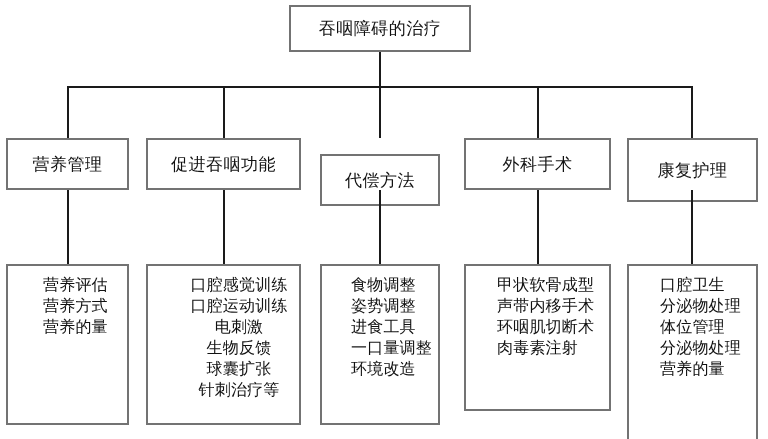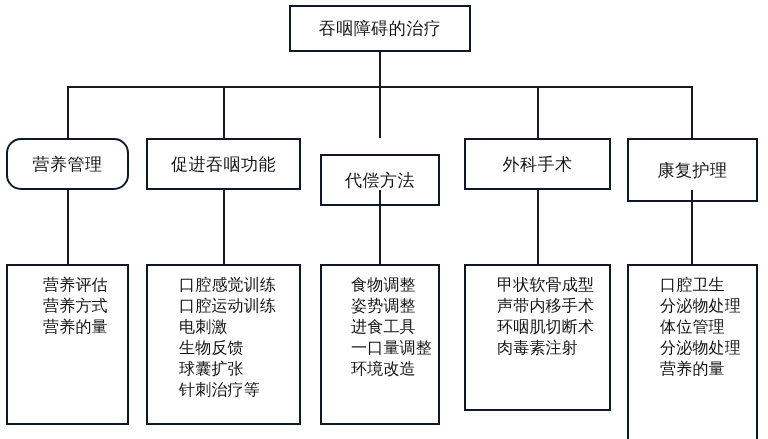--- a/index.html
+++ b/index.html
@@ -21,21 +21,21 @@
     position: absolute;
     background: #1a1a1a;
   }
   .v-line { width: 2px; }
   .h-line { height: 2px; }
 
   
   .box {
     position: absolute;
     box-sizing: border-box;
-    border: 2px solid #0f172a;
+    border: 2px solid #737373;
     background: #ffffff;
   }
 
   .root-box {
     display: flex;
     align-items: center;
     justify-content: center;
   }
   .root-label {
     font-size: 17px;
@@ -88,21 +88,21 @@
   <div class="line v-line" style="left:379px; top:52px; height:34px;"></div>
 
   <div class="line h-line" style="left:67px; top:86px; width:626px;"></div>
 
   <div class="line v-line" style="left:67px; top:86px; height:52px;"></div>
   <div class="line v-line" style="left:223px; top:86px; height:52px;"></div>
   <div class="line v-line" style="left:379px; top:86px; height:52px;"></div>
   <div class="line v-line" style="left:537px; top:86px; height:52px;"></div>
   <div class="line v-line" style="left:691px; top:86px; height:52px;"></div>
 
-  <div class="box cat-box" style="left:6px; top:138px; width:123px; height:52px;border-radius:15px;">
+  <div class="box cat-box" style="left:6px; top:138px; width:123px; height:52px;">
     <span class="cat-label">营养管理</span>
   </div>
 
   <div class="box cat-box" style="left:146px; top:138px; width:155px; height:52px;">
     <span class="cat-label">促进吞咽功能</span>
   </div>
 
   <div class="box cat-box" style="left:320px; top:138px; width:120px; height:52px;margin-top:16px;">
     <span class="cat-label">代偿方法</span>
   </div>
@@ -122,21 +122,21 @@
   <div class="line v-line" style="left:691px; top:190px; height:74px;"></div>
 
   <div class="box leaf-box indent-narrow" style="left:6px; top:264px; width:123px; height:161px;">
     <ul class="leaf-list">
       <li class="leaf-item">营养评估</li>
       <li class="leaf-item">营养方式</li>
       <li class="leaf-item">营养的量</li>
     </ul>
   </div>
 
-  <div class="box leaf-box indent-wide" style="left:146px; top:264px; width:155px; height:161px;">
+  <div class="box leaf-box indent-wide" style="left:146px; top:264px; width:155px; height:161px;text-align:center;">
     <ul class="leaf-list">
       <li class="leaf-item">口腔感觉训练</li>
       <li class="leaf-item">口腔运动训练</li>
       <li class="leaf-item">电刺激</li>
       <li class="leaf-item">生物反馈</li>
       <li class="leaf-item">球囊扩张</li>
       <li class="leaf-item">针刺治疗等</li>
     </ul>
   </div>
 

